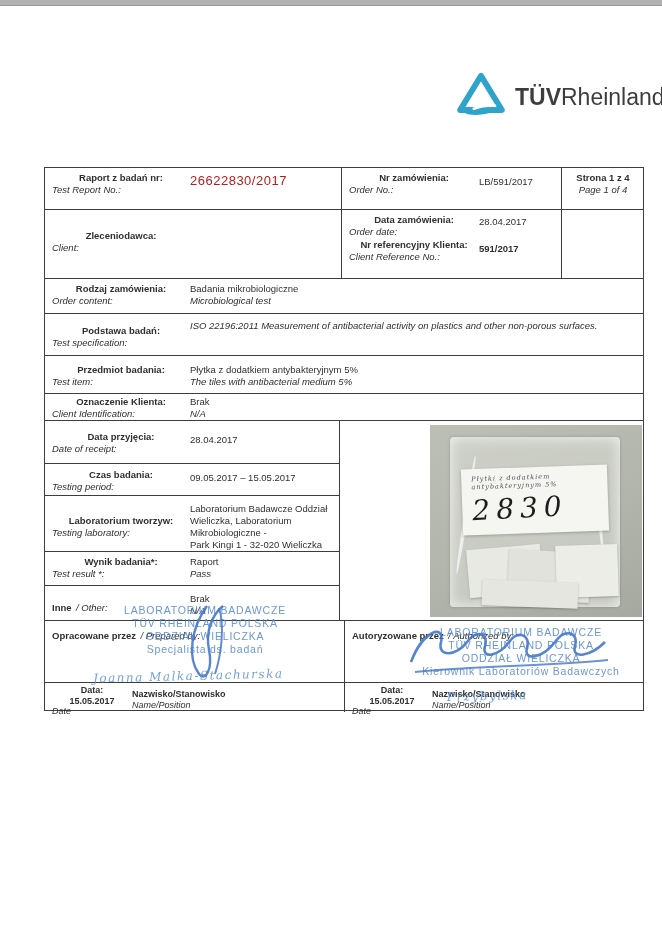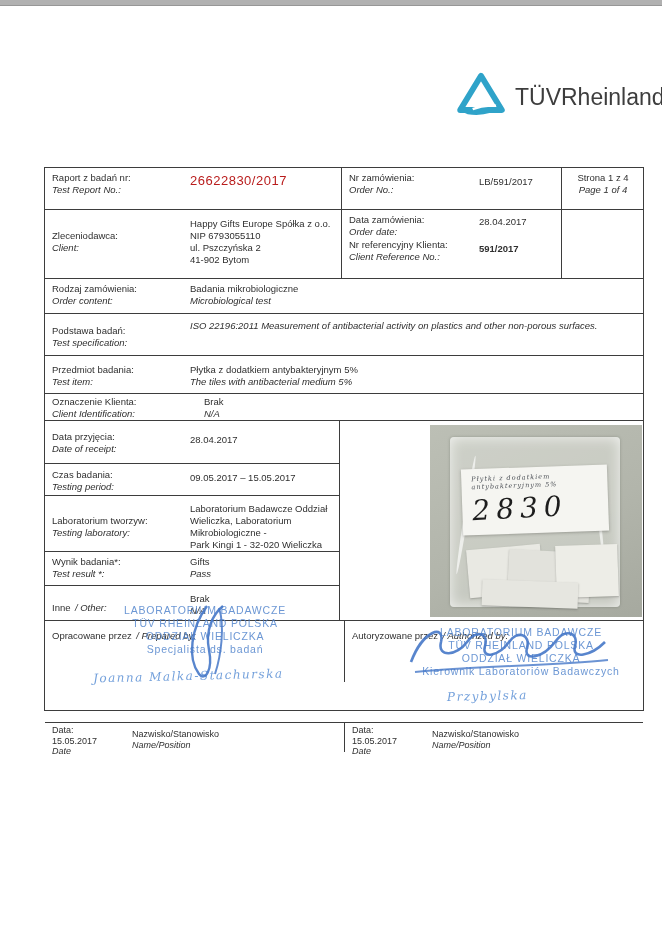--- a/index.html
+++ b/index.html
@@ -5,29 +5,29 @@
   html,body{margin:0;padding:0;}
   body{
     width:662px;height:938px;position:relative;background:#ffffff;
     font-family:"Liberation Sans",sans-serif;color:#2f2f2f;overflow:hidden;
   }
   .topbar{position:absolute;left:0;top:0;width:662px;height:5px;background:#b1b1b1;border-bottom:1px solid #979797;}
 
   
   .logo{position:absolute;left:456px;top:72px;display:flex;align-items:center;gap:9px;}
   .logo-text{font-size:23px;color:#3d3d3d;letter-spacing:0;white-space:nowrap;}
-  .logo-text .tuv{font-weight:400;}
+  .logo-text .tuv{font-weight:700;}
 
   
   .doc-table{position:absolute;left:44px;top:167px;width:600px;height:544px;border:1.5px solid #3d3d3d;box-sizing:border-box;background:#fff;}
   .row{display:flex;box-sizing:border-box;border-top:1px solid #3d3d3d;position:relative;}
   .row.first{border-top:none;}
   .cell{box-sizing:border-box;position:relative;padding:4px 6px 2px 7px;}
   .bl{border-left:1px solid #3d3d3d;}
-  .lbl{font-size:9.5px;font-weight:400;line-height:11.5px;}
+  .lbl{font-size:9.5px;font-weight:700;line-height:11.5px;text-align:center;}
   .lbl-en{font-size:9.5px;font-style:italic;font-weight:400;line-height:11.5px;}
   .val{font-size:9.5px;line-height:12px;}
   .val-i{font-size:9.5px;font-style:italic;line-height:12px;}
   .pre{white-space:pre-line;}
   .labelcol{width:138px;flex-shrink:0;}
   .pairrow{display:flex;}
   .bignum{font-size:13px;letter-spacing:0.5px;color:#b91c1c;padding-top:3px;}
   .bold{font-weight:700;}
   .center{text-align:center;}
 
@@ -88,24 +88,20 @@
       <div class="lbl-en">Page 1 of 4</div>
     </div>
   </div>
 
   <div class="row" style="height:69px;">
     <div class="cell" style="width:296px;display:flex;">
       <div class="labelcol" style="padding-top:16px;">
         <div class="lbl">Zleceniodawca:</div>
         <div class="lbl-en">Client:</div>
       </div>
-      <div class="val pre" style="padding-top:4px;">Happy Gifts Europe Spółka z o.o.
-NIP 6793055110
-ul. Pszczyńska 2
-41-902 Bytom</div>
     </div>
     <div class="cell bl" style="width:220px;">
       <div class="pairrow">
         <div class="labelcol" style="width:130px;">
           <div class="lbl">Data zamówienia:</div>
           <div class="lbl-en">Order date:</div>
         </div>
         <div class="val" style="padding-top:2px;">28.04.2017</div>
       </div>
       <div class="pairrow" style="margin-top:2px;">
@@ -151,21 +147,21 @@
         <div class="lbl-en">Test item:</div>
       </div>
       <div>
         <div class="val">Płytka z dodatkiem antybakteryjnym 5%</div>
         <div class="val-i">The tiles with antibacterial medium 5%</div>
       </div>
     </div>
   </div>
 
   <div class="row" style="height:27px;">
-    <div class="cell" style="width:100%;display:flex;padding-top:2px;gap:14px;">
+    <div class="cell" style="width:100%;display:flex;padding-top:2px;">
       <div class="labelcol">
         <div class="lbl">Oznaczenie Klienta:</div>
         <div class="lbl-en">Client Identification:</div>
       </div>
       <div>
         <div class="val">Brak</div>
         <div class="val-i">N/A</div>
       </div>
     </div>
   </div>
@@ -199,21 +195,21 @@
 Mikrobiologiczne -
 Park Kingi 1 - 32-020 Wieliczka</div>
       </div>
 
       <div class="cell" style="height:34px;display:flex;border-top:1px solid #3d3d3d;padding-top:4px;">
         <div class="labelcol">
           <div class="lbl">Wynik badania*:</div>
           <div class="lbl-en">Test result *:</div>
         </div>
         <div>
-          <div class="val">Gifts</div>
+          <div class="val">Raport</div>
           <div class="val-i">Pass</div>
         </div>
       </div>
 
       <div class="cell" style="height:36px;display:flex;border-top:1px solid #3d3d3d;padding-top:7px;">
         <div class="labelcol" style="padding-top:4px;">
           <span class="lbl">Inne</span>
           <span class="lbl-en">/ Other:</span>
         </div>
         <div>
@@ -246,21 +242,21 @@
     <div class="cell" style="width:299px;">
       <span class="lbl">Opracowane przez</span>
       <span class="lbl-en">/ Prepared by:</span>
     </div>
     <div class="cell bl" style="flex:1;">
       <span class="lbl">Autoryzowane przez</span>
       <span class="lbl-en">/ Authorized by:</span>
     </div>
   </div>
 
-  <div class="row" style="height:30px;margin-top:40px;">
+  <div class="row" style="height:30px;">
     <div class="cell smalldate" style="width:299px;display:flex;padding-top:2px;">
       <div style="width:80px;">
         <div class="lbl" style="font-size:9px;">Data:</div>
         <div class="lbl" style="font-size:9px;">15.05.2017</div>
         <div class="lbl-en" style="font-size:9px;">Date</div>
       </div>
       <div style="padding-top:4px;">
         <div class="lbl" style="font-size:9px;">Nazwisko/Stanowisko</div>
         <div class="lbl-en" style="font-size:9px;">Name/Position</div>
       </div>

